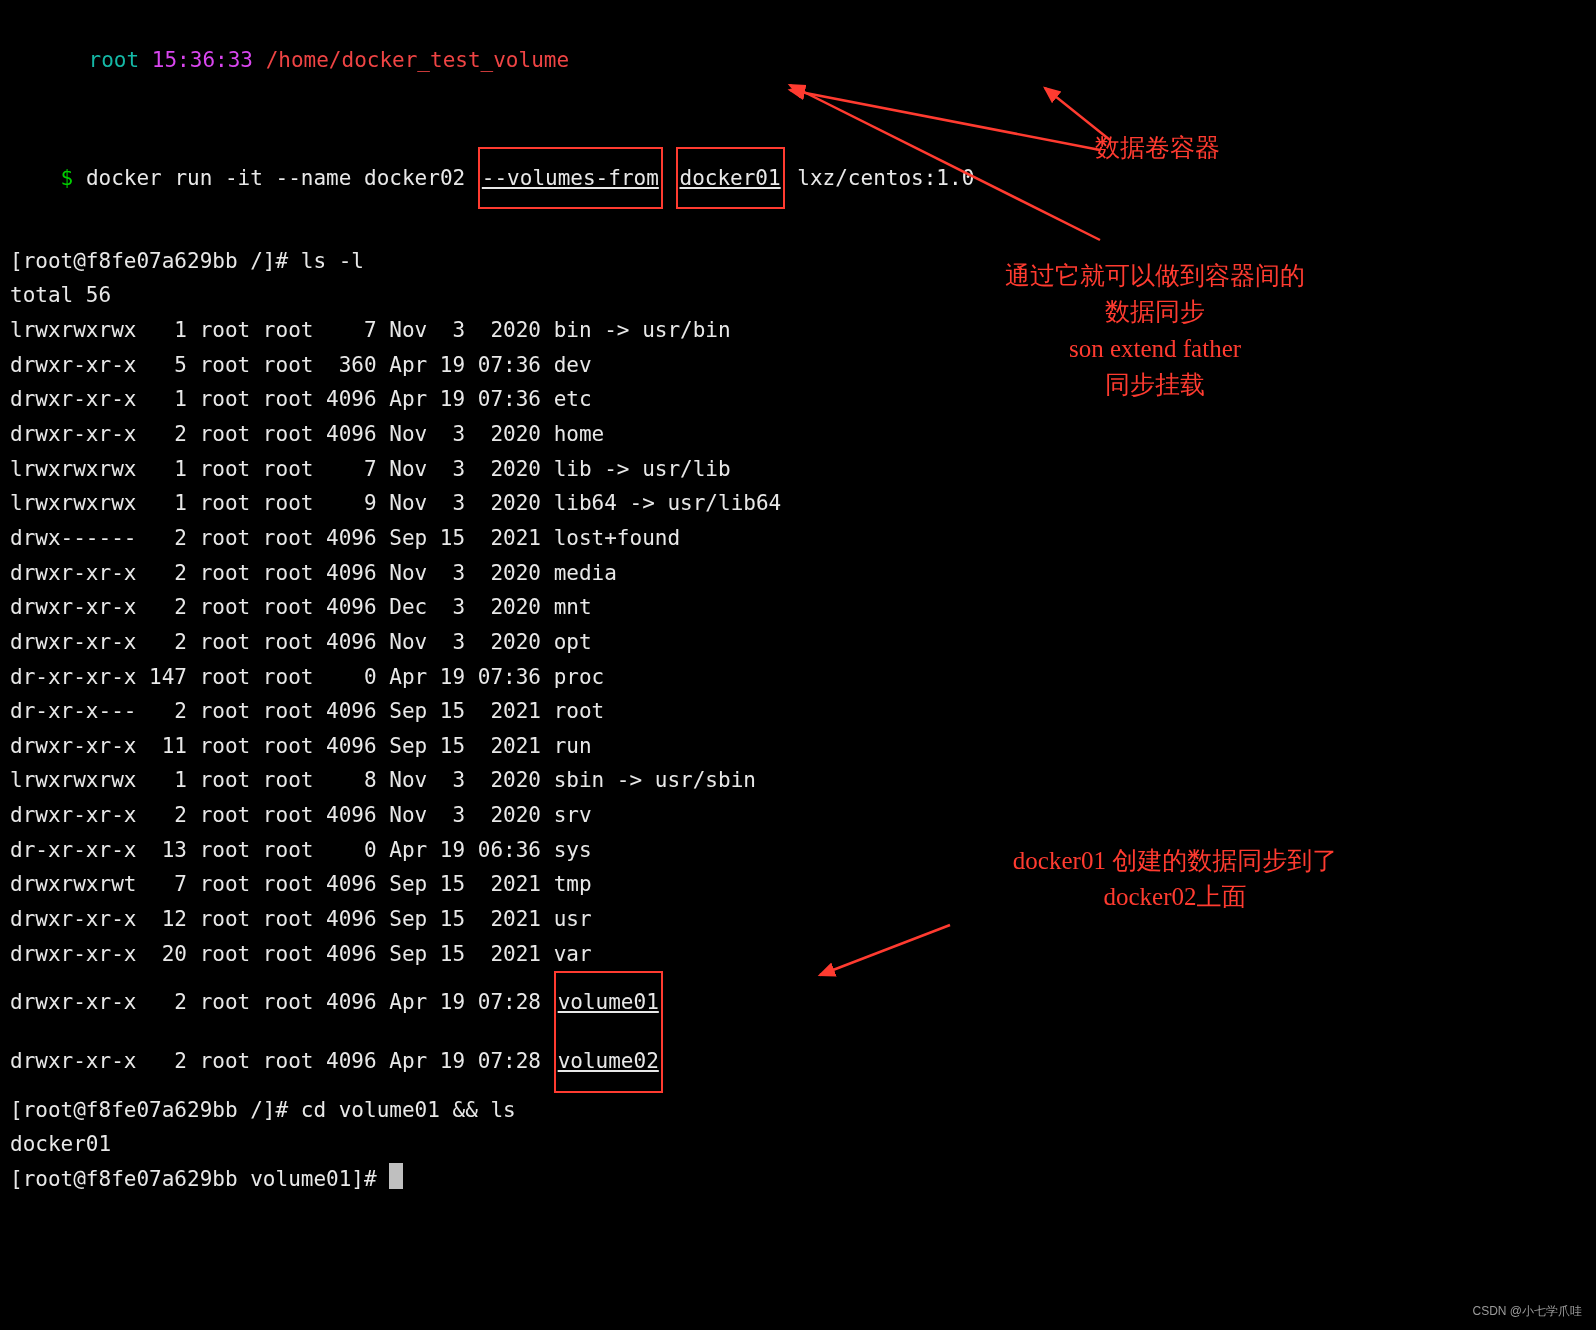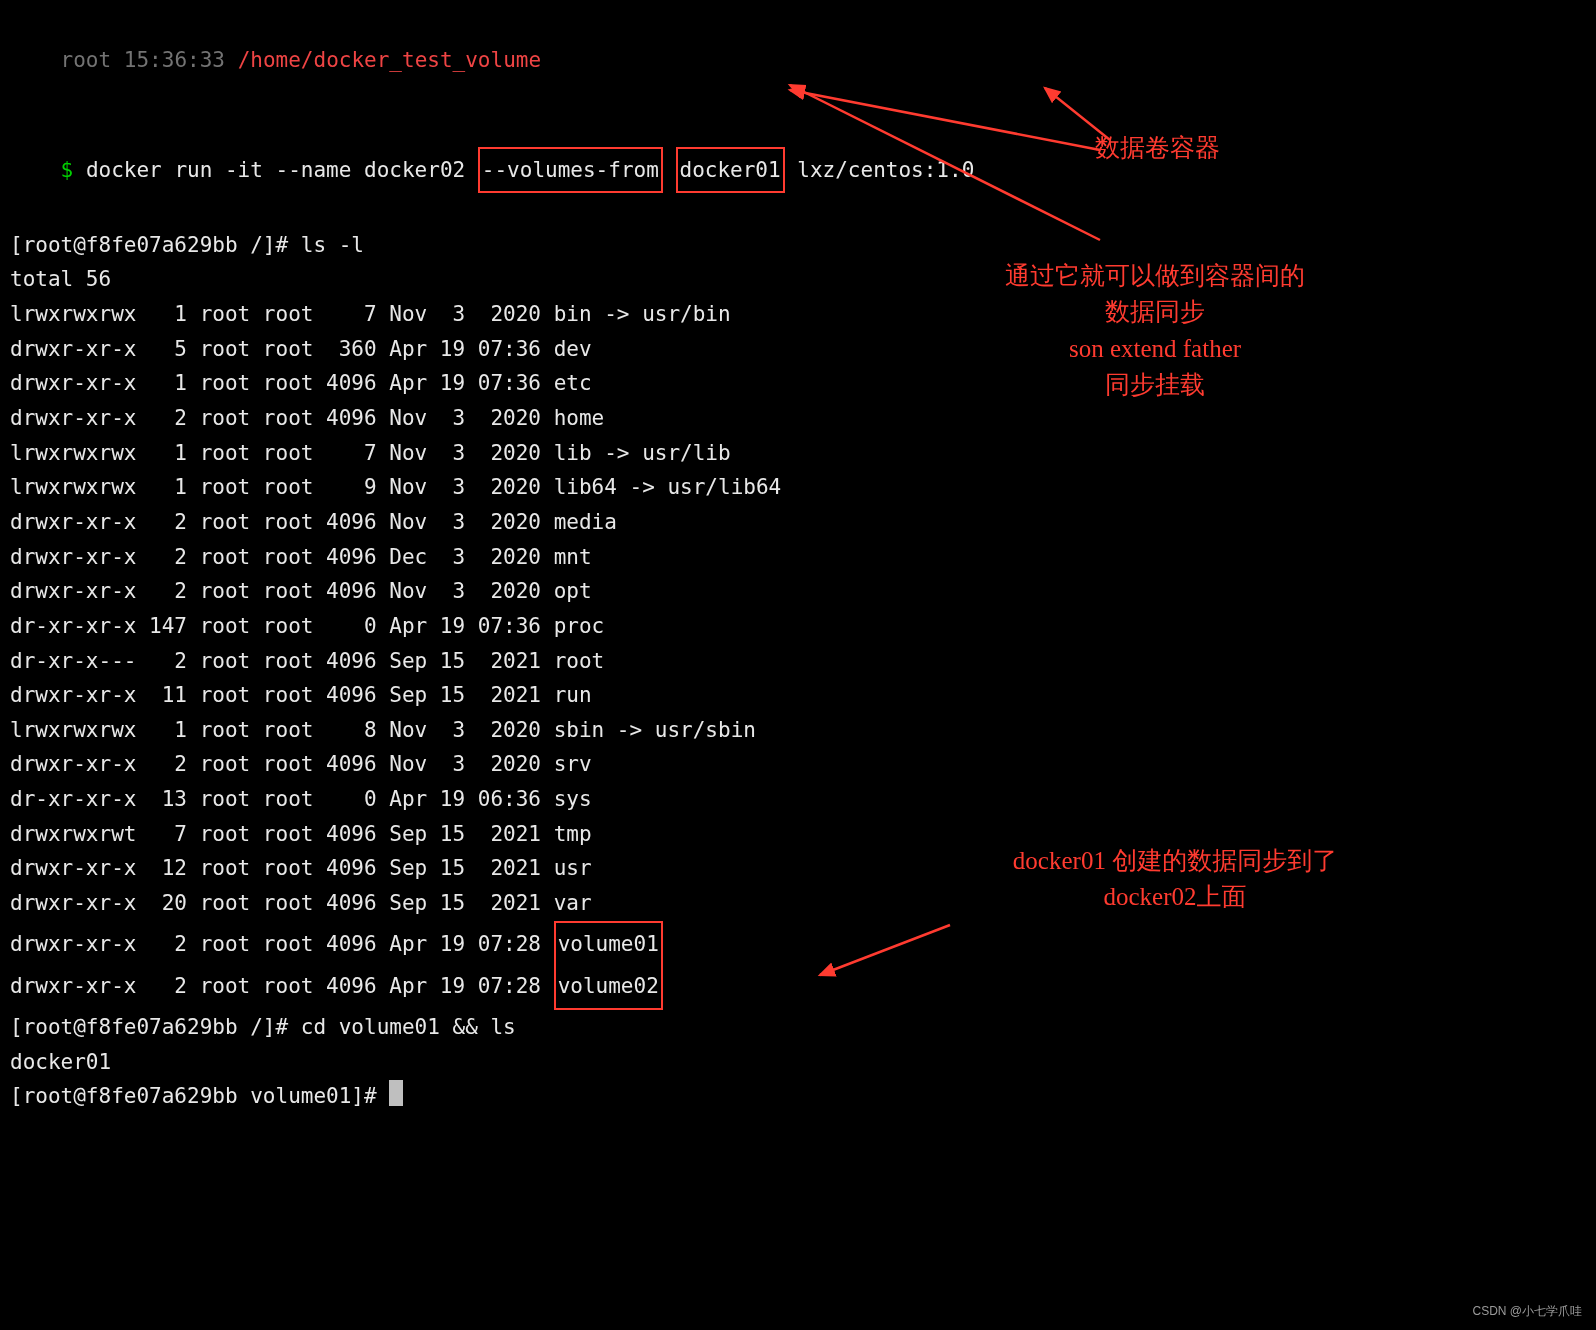--- a/index.html
+++ b/index.html
@@ -9,29 +9,30 @@
     font-size: 21px;
     line-height: 1.65;
     color: #fff;
     width: 1596px;
     height: 1330px;
     position: relative;
     padding: 8px 10px;
     overflow: hidden;
   }
   .line { white-space: pre; }
-  .orange { color: #737373; }
-  .magenta { color: #737373; }
+  .orange { color: #14b8a6; margin-left: 28px; }
+  .magenta { color: #d946ef; }
   .cyan { color: #ef4444; }
   .green { color: #00d000; }
   .white { color: #e8e8e8; }
   .redbox {
     border: 2.5px solid #ff3b30;
-    padding: 4px 2px;
+    padding: 12px 2px;
     display: inline-block;
+    text-decoration: underline;
   }
   .anno {
     position: absolute;
     color: #ff3b30;
     font-size: 25px;
     font-family: Liberation Serif, serif;
     line-height: 1.45;
     text-align: center;
   }
   .cursor {
@@ -67,20 +68,21 @@
 
   <div class="line white">[root@f8fe07a629bb /]# ls -l</div>
   <div class="line white">total 56</div>
 
   <div class="line white">lrwxrwxrwx   1 root root    7 Nov  3  2020 bin -&gt; usr/bin</div>
   <div class="line white">drwxr-xr-x   5 root root  360 Apr 19 07:36 dev</div>
   <div class="line white">drwxr-xr-x   1 root root 4096 Apr 19 07:36 etc</div>
   <div class="line white">drwxr-xr-x   2 root root 4096 Nov  3  2020 home</div>
   <div class="line white">lrwxrwxrwx   1 root root    7 Nov  3  2020 lib -&gt; usr/lib</div>
   <div class="line white">lrwxrwxrwx   1 root root    9 Nov  3  2020 lib64 -&gt; usr/lib64</div>
+  <div class="line white">drwx------   2 root root 4096 Sep 15  2021 lost+found</div>
   <div class="line white">drwxr-xr-x   2 root root 4096 Nov  3  2020 media</div>
   <div class="line white">drwxr-xr-x   2 root root 4096 Dec  3  2020 mnt</div>
   <div class="line white">drwxr-xr-x   2 root root 4096 Nov  3  2020 opt</div>
   <div class="line white">dr-xr-xr-x 147 root root    0 Apr 19 07:36 proc</div>
   <div class="line white">dr-xr-x---   2 root root 4096 Sep 15  2021 root</div>
   <div class="line white">drwxr-xr-x  11 root root 4096 Sep 15  2021 run</div>
   <div class="line white">lrwxrwxrwx   1 root root    8 Nov  3  2020 sbin -&gt; usr/sbin</div>
   <div class="line white">drwxr-xr-x   2 root root 4096 Nov  3  2020 srv</div>
   <div class="line white">dr-xr-xr-x  13 root root    0 Apr 19 06:36 sys</div>
   <div class="line white">drwxrwxrwt   7 root root 4096 Sep 15  2021 tmp</div>

